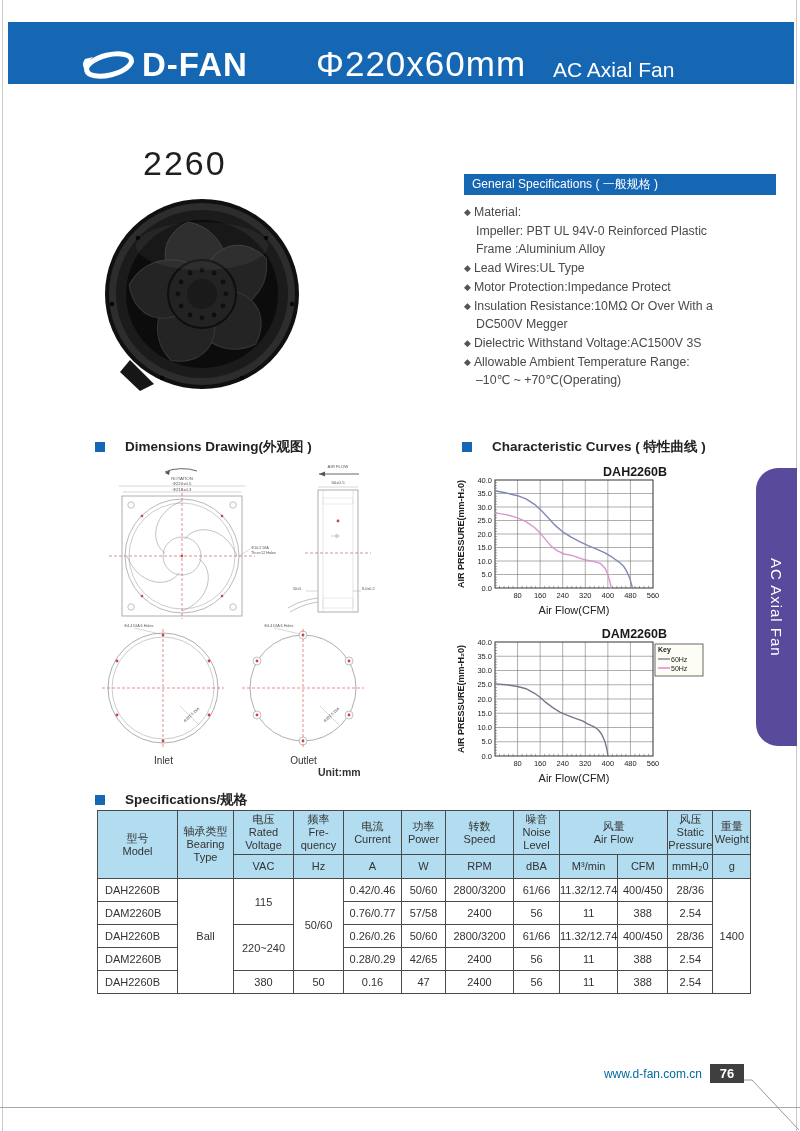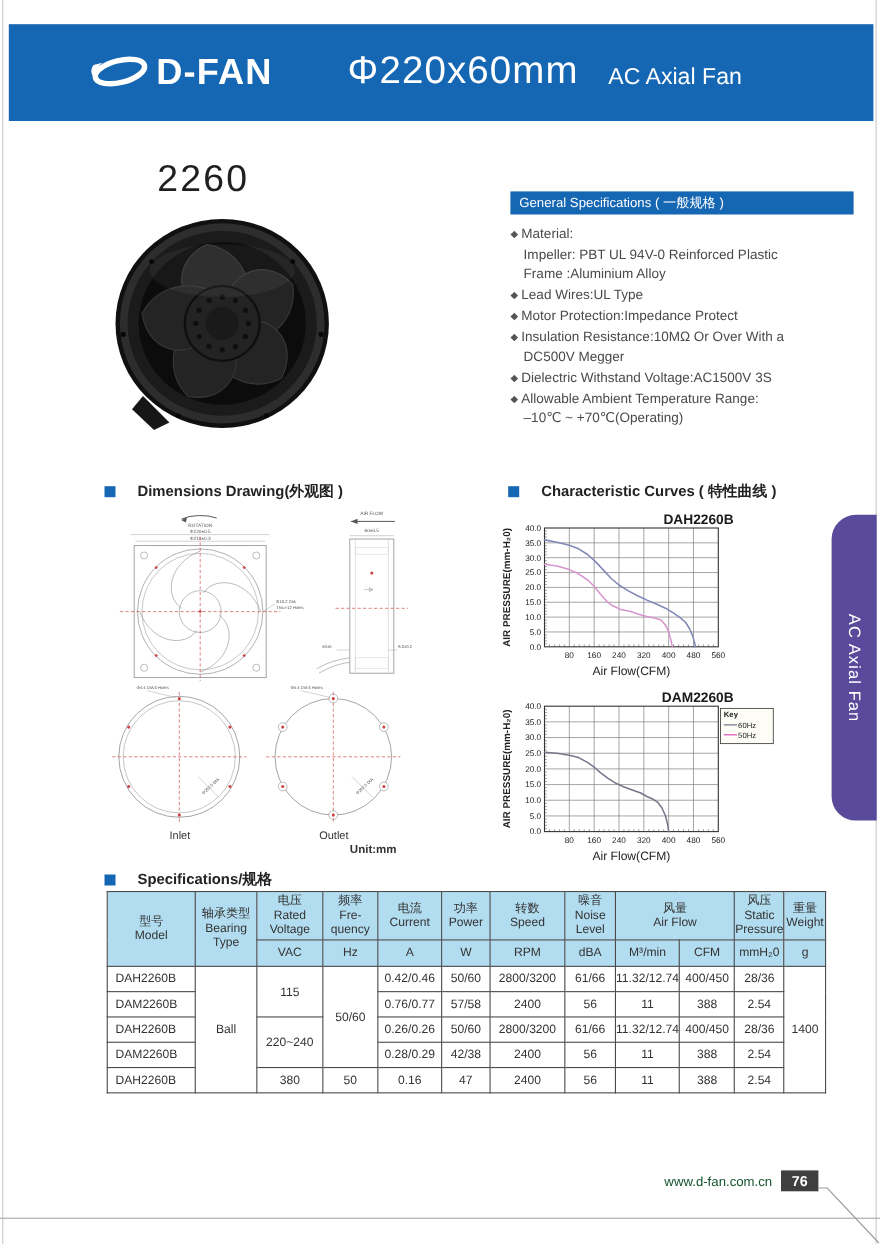--- a/index.html
+++ b/index.html
@@ -1,21 +1,21 @@
 <!DOCTYPE html>
 <html><head>
 <meta charset="utf-8">
 <style>
   html,body{margin:0;padding:0;background:#fff;}
   *{box-sizing:border-box;}
   body{font-family:"Liberation Sans","DejaVu Sans",sans-serif;}
   .page{position:relative;width:800px;height:1131px;background:#fff;overflow:hidden;}
   .edge{position:absolute;background:#c9c9c9;}
   
-  .band{position:absolute;left:8px;top:22px;width:786px;height:88px;background:#1566b3;}
+  .band{position:absolute;left:8px;top:22px;width:786px;height:62px;background:#1566b3;}
   .logo{position:absolute;left:72px;top:24px;display:flex;align-items:center;gap:6px;}
   .brand{color:#fff;font-size:33px;font-weight:bold;letter-spacing:1px;}
   .size-title{position:absolute;left:308px;top:22px;color:#fff;font-size:35px;letter-spacing:1px;}
   .prod-type{position:absolute;left:545px;top:36px;color:#fff;font-size:21px;}
   
   .series{position:absolute;left:143px;top:144px;font-size:34px;letter-spacing:2px;color:#1f1f1f;}
   
   .gs-bar{position:absolute;left:464px;top:174px;width:312px;height:21px;background:#1566b3;color:#fff;font-size:12px;line-height:21px;padding-left:8px;}
   .gs-list{position:absolute;left:464px;top:203px;width:322px;}
   .spec-line{display:flex;gap:3px;font-size:12.3px;line-height:18.7px;color:#4a4a4a;}
@@ -38,21 +38,21 @@
   
   .spec-table{position:absolute;left:97px;top:810px;}
   table{border-collapse:collapse;table-layout:fixed;}
   th,td{border:1px solid #4a4a4a;text-align:center;padding:0;font-size:11px;color:#333;white-space:pre-line;}
   thead th{background:#b2dcef;font-weight:normal;line-height:13px;}
   thead tr.names th{height:44px;}
   thead tr.units th{height:24px;}
   tbody td{height:23px;background:#fff;}
   td.left{text-align:left;padding-left:7px;}
   
-  .website{position:absolute;left:560px;top:1067px;width:142px;text-align:right;font-size:12px;color:#14532d;}
+  .website{position:absolute;left:560px;top:1067px;width:142px;text-align:right;font-size:12px;color:#0369a1;}
   .pagebox{position:absolute;left:710px;top:1064px;width:34px;height:19px;background:#3f3f3f;color:#fff;font-size:13px;font-weight:bold;line-height:19px;text-align:center;}
   .bottom-rule{position:absolute;left:0;top:1107px;width:800px;height:1px;background:#a8a8a8;}
   .diag{position:absolute;left:744px;top:1070px;}
 </style>
 </head>
 <body>
 
 <div class="page">
   <div class="edge" style="left:2px;top:0;width:1px;height:1131px;"></div>
   <div class="edge" style="left:796px;top:0;width:1px;height:1131px;"></div>
@@ -574,21 +574,21 @@
           <td>50/60</td>
           <td>2800/3200</td>
           <td>61/66</td>
           <td>11.32/12.74</td>
           <td>400/450</td>
           <td>28/36</td>
         </tr>
         <tr>
           <td class="left">DAM2260B</td>
           <td>0.28/0.29</td>
-          <td>42/38</td>
+          <td>42/65</td>
           <td>2400</td>
           <td>56</td>
           <td>11</td>
           <td>388</td>
           <td>2.54</td>
         </tr>
         <tr>
           <td class="left">DAH2260B</td>
           <td>380</td>
           <td>50</td>

